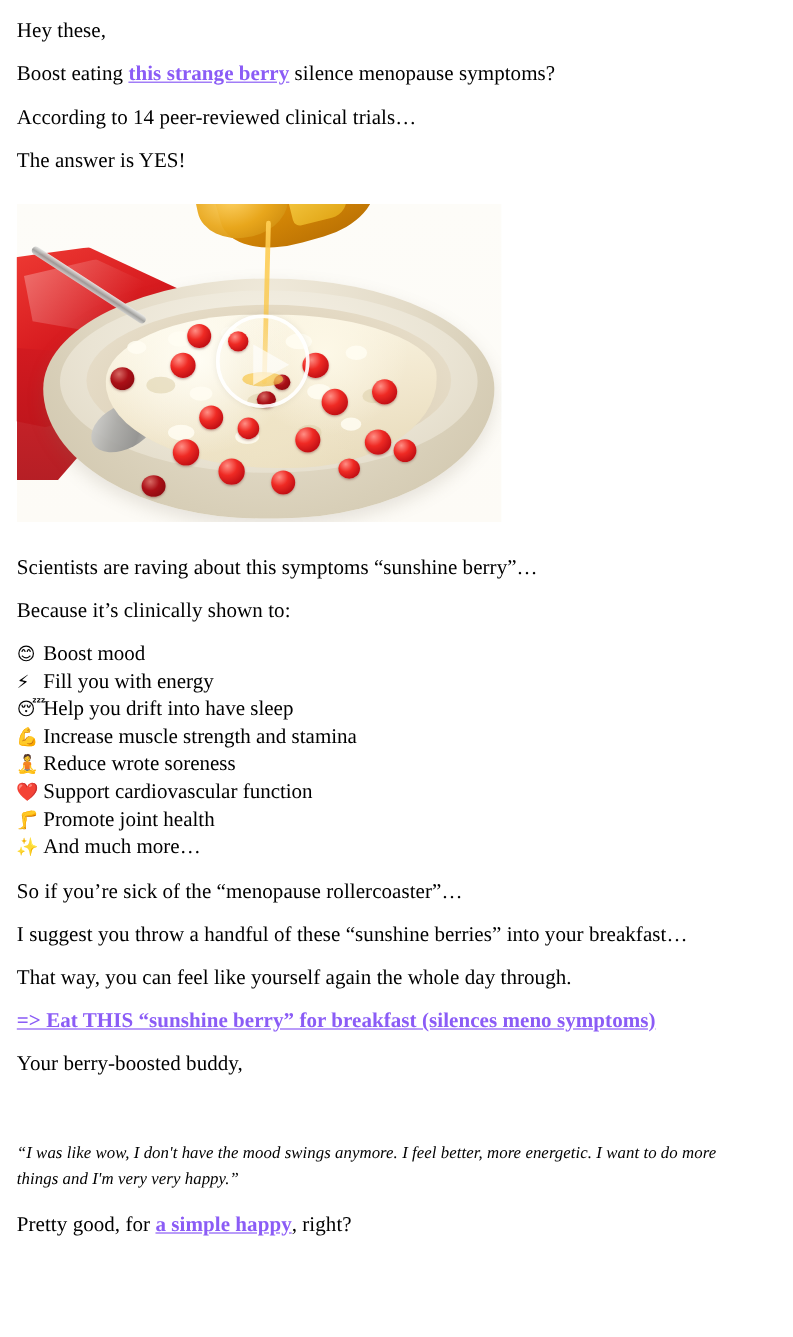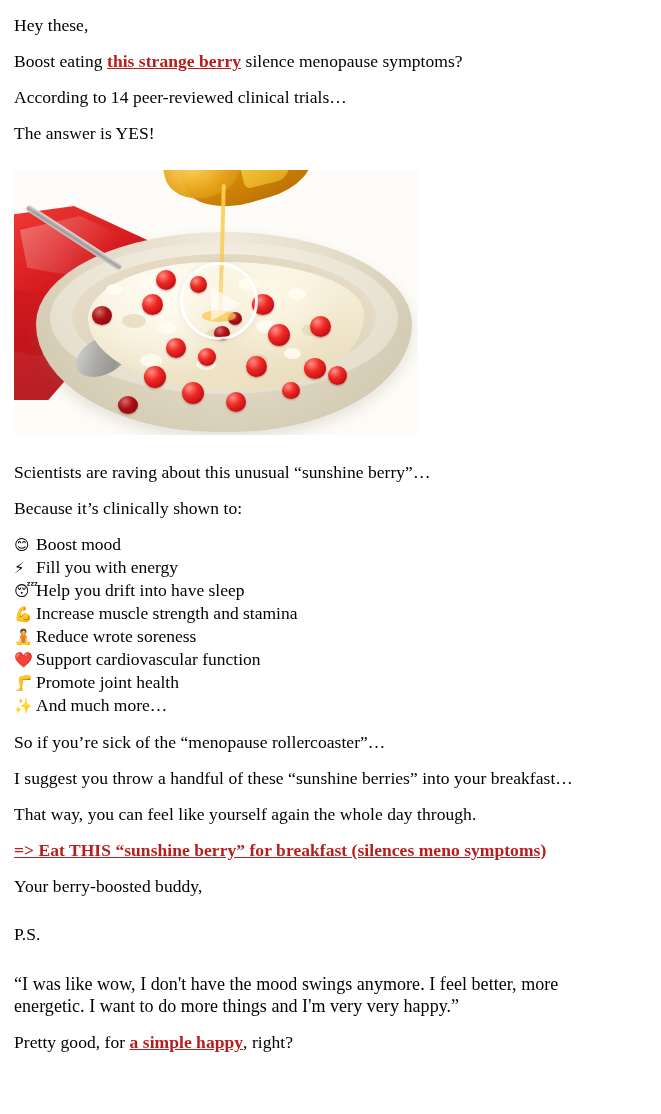--- a/index.html
+++ b/index.html
@@ -23,21 +23,21 @@
   p {
     margin: 0 0 0 0;
     font-size: 17.5px;
     line-height: 22px;
     letter-spacing: 0.05px;
   }
   .gap { height: 14px; }
   .gap-lg { height: 26px; }
 
   a.link {
-    color: #b91c1c;
+    color: #8b5cf6;
     font-weight: bold;
     text-decoration: underline;
   }
 
   
   .video-wrap {
     position: relative;
     width: 404px;
     height: 265px;
     margin: 0;
@@ -225,21 +225,22 @@
   }
   ul.benefits li .emo {
     display: inline-block;
     width: 22px;
     font-size: 15px;
     font-family: "DejaVu Sans", sans-serif;
     flex: none;
     line-height: 22px;
   }
   .quote {
-    font-size: 18px;
+    font-style: italic;
+    font-size: 14px;
     line-height: 22px;
   }
   .cta {
     font-size: 17.5px;
     line-height: 22px;
     max-width: 580px;
   }
 </style>
 </head>
 <body>
@@ -314,21 +315,21 @@
       <div class="honey-stream"></div>
       <div class="honey-pool"></div>
     </div>
 
     <div class="play-btn">
       <div class="play-tri"></div>
     </div>
   </div>
 
   <div class="gap-lg"></div>
-  <p>Scientists are raving about this unusual “sunshine berry”…</p>
+  <p>Scientists are raving about this symptoms “sunshine berry”…</p>
   <div class="gap"></div>
 
   <p>Because it’s clinically shown to:</p>
   <div class="gap"></div>
 
   <ul class="benefits">
     <li>
         <span class="emo">😊</span>
         <span>Boost mood</span>
       </li>
@@ -371,21 +372,20 @@
 
   <p>That way, you can feel like yourself again the whole day through.</p>
   <div class="gap"></div>
 
   <p class="cta"><a class="link" href="#">=&gt; Eat THIS “sunshine berry” for breakfast (silences meno symptoms)</a></p>
   <div class="gap"></div>
 
   <p>Your berry-boosted buddy,</p>
   <div class="gap-lg"></div>
 
-  <p>P.S.</p>
   <div class="gap"></div>
 
   <div class="gap"></div>
 
   <p class="quote" style="max-width:618px">“I was like wow, I don't have the mood swings anymore. I feel better, more energetic. I want to do more things and I'm very very happy.”</p>
   <div class="gap"></div>
 
   <p><span>Pretty good, for </span><a class="link" href="#">a simple happy</a><span>, right?</span></p>
 
 </div>

